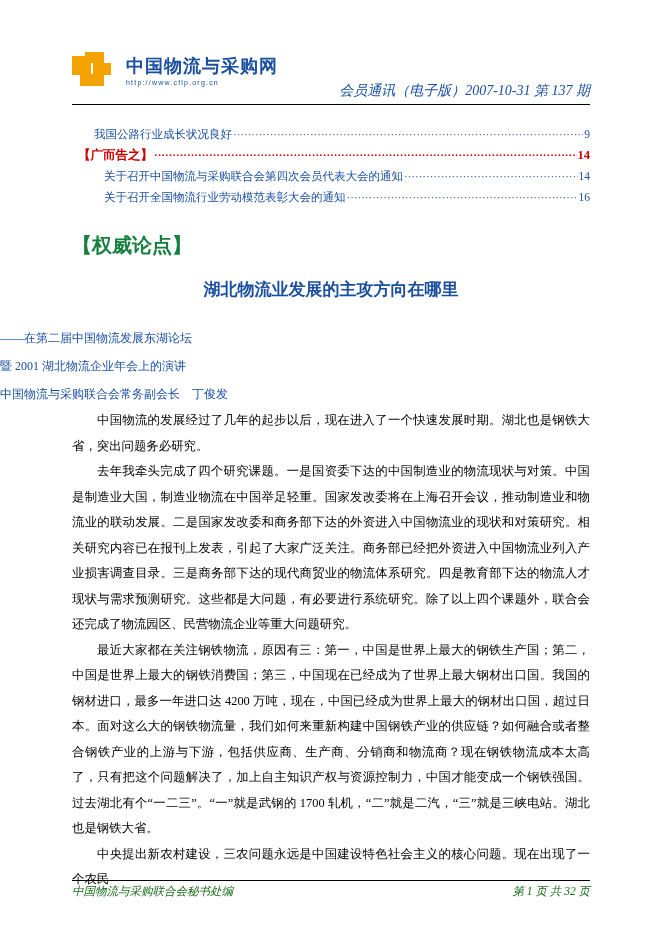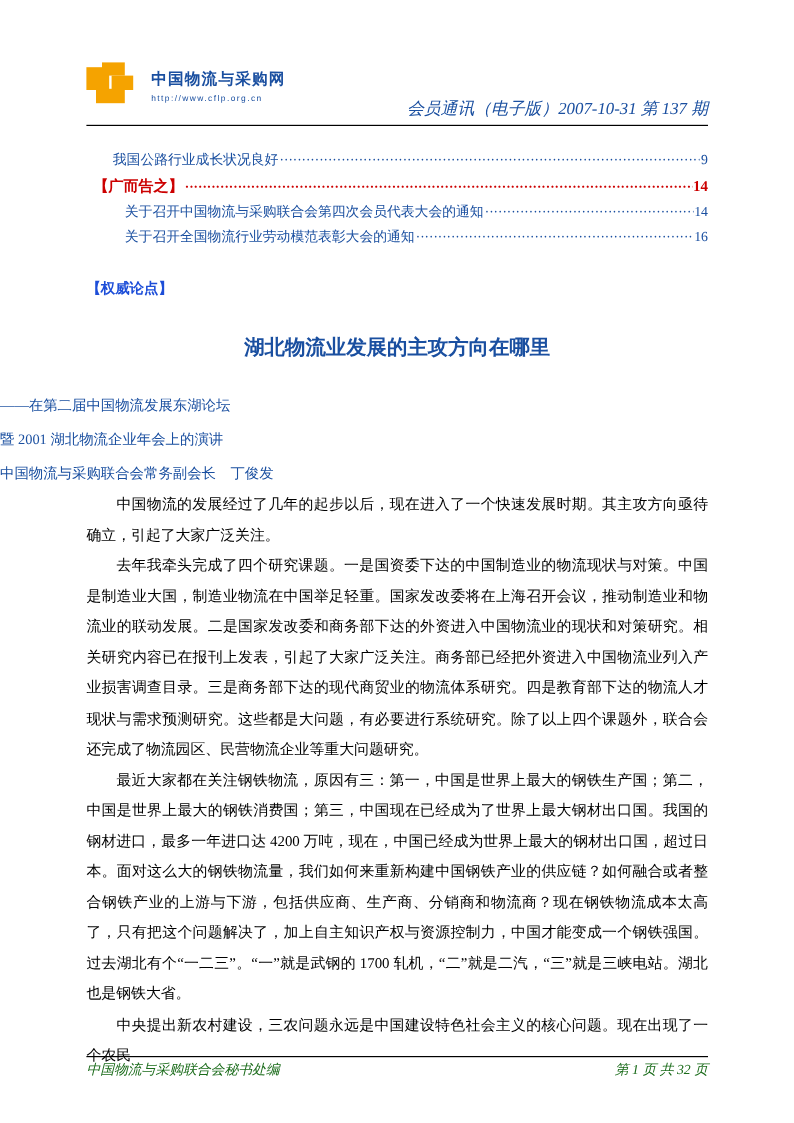--- a/index.html
+++ b/index.html
@@ -50,21 +50,21 @@
   .logo-mark .sq2 { left: 13px; top: 0px;  width: 19px; height: 11px; background:#f5a300; }
   .logo-mark .sq3 { left: 21px; top: 11px; width: 18px; height: 12px; background:#f5a300; }
   .logo-mark .sq4 { left: 8px;  top: 22px; width: 24px; height: 12px; background:#f5a300; }
   .logo-text {
     display: flex;
     flex-direction: column;
     justify-content: center;
   }
   .logo-title {
     font-family: "Liberation Serif", serif;
-    font-size: 13px;
+    font-size: 18px;
     font-weight: bold;
     color: #1a4fa0;
     letter-spacing: 1px;
     line-height: 18px;
   }
   .logo-url {
     font-family: "Liberation Sans", sans-serif;
     font-size: 7px;
     color: #1a4fa0;
     letter-spacing: 1.2px;
@@ -122,23 +122,23 @@
     letter-spacing: 0px;
     margin: 0 1px;
     color: inherit;
   }
   .toc-page { flex: 0 0 auto; }
   
   .section-head {
     position: absolute;
     left: 72px;
     top: 232px;
-    font-size: 12px;
-    font-weight: bold;
-    color: #1d4ed8;
+    font-size: 20px;
+    font-weight: bold;
+    color: #15803d;
     font-family: "Liberation Serif", serif;
   }
   .doc-title {
     position: absolute;
     left: 0;
     top: 278px;
     width: 662px;
     text-align: center;
     font-size: 17px;
     font-weight: bold;
@@ -238,21 +238,21 @@
     </div>
   </div>
 
   <div class="section-head">【权威论点】</div>
   <div class="doc-title">湖北物流业发展的主攻方向在哪里</div>
   <div class="subline s1">——在第二届中国物流发展东湖论坛</div>
   <div class="subline s2">暨 2001 湖北物流企业年会上的演讲</div>
   <div class="subline s3">中国物流与采购联合会常务副会长　丁俊发</div>
 
   <div class="body-text">
-    <p>中国物流的发展经过了几年的起步以后，现在进入了一个快速发展时期。其主攻方向亟待确立，引起了大家广泛关注。</p>
+    <p>中国物流的发展经过了几年的起步以后，现在进入了一个快速发展时期。湖北也是钢铁大省，突出问题务必研究。</p>
     <p>去年我牵头完成了四个研究课题。一是国资委下达的中国制造业的物流现状与对策。中国是制造业大国，制造业物流在中国举足轻重。国家发改委将在上海召开会议，推动制造业和物流业的联动发展。二是国家发改委和商务部下达的外资进入中国物流业的现状和对策研究。相关研究内容已在报刊上发表，引起了大家广泛关注。商务部已经把外资进入中国物流业列入产业损害调查目录。三是商务部下达的现代商贸业的物流体系研究。四是教育部下达的物流人才现状与需求预测研究。这些都是大问题，有必要进行系统研究。除了以上四个课题外，联合会还完成了物流园区、民营物流企业等重大问题研究。</p>
     <p>最近大家都在关注钢铁物流，原因有三：第一，中国是世界上最大的钢铁生产国；第二，中国是世界上最大的钢铁消费国；第三，中国现在已经成为了世界上最大钢材出口国。我国的钢材进口，最多一年进口达 4200 万吨，现在，中国已经成为世界上最大的钢材出口国，超过日本。面对这么大的钢铁物流量，我们如何来重新构建中国钢铁产业的供应链？如何融合或者整合钢铁产业的上游与下游，包括供应商、生产商、分销商和物流商？现在钢铁物流成本太高了，只有把这个问题解决了，加上自主知识产权与资源控制力，中国才能变成一个钢铁强国。过去湖北有个“一二三”。“一”就是武钢的 1700 轧机，“二”就是二汽，“三”就是三峡电站。湖北也是钢铁大省。</p>
     <p>中央提出新农村建设，三农问题永远是中国建设特色社会主义的核心问题。现在出现了一个农民</p>
   </div>
 
   <div class="footer-rule"></div>
   <div class="footer">
     <span class="footer-left">中国物流与采购联合会秘书处编</span>
     <span class="footer-right">第 1 页 共 32 页</span>
   </div>

